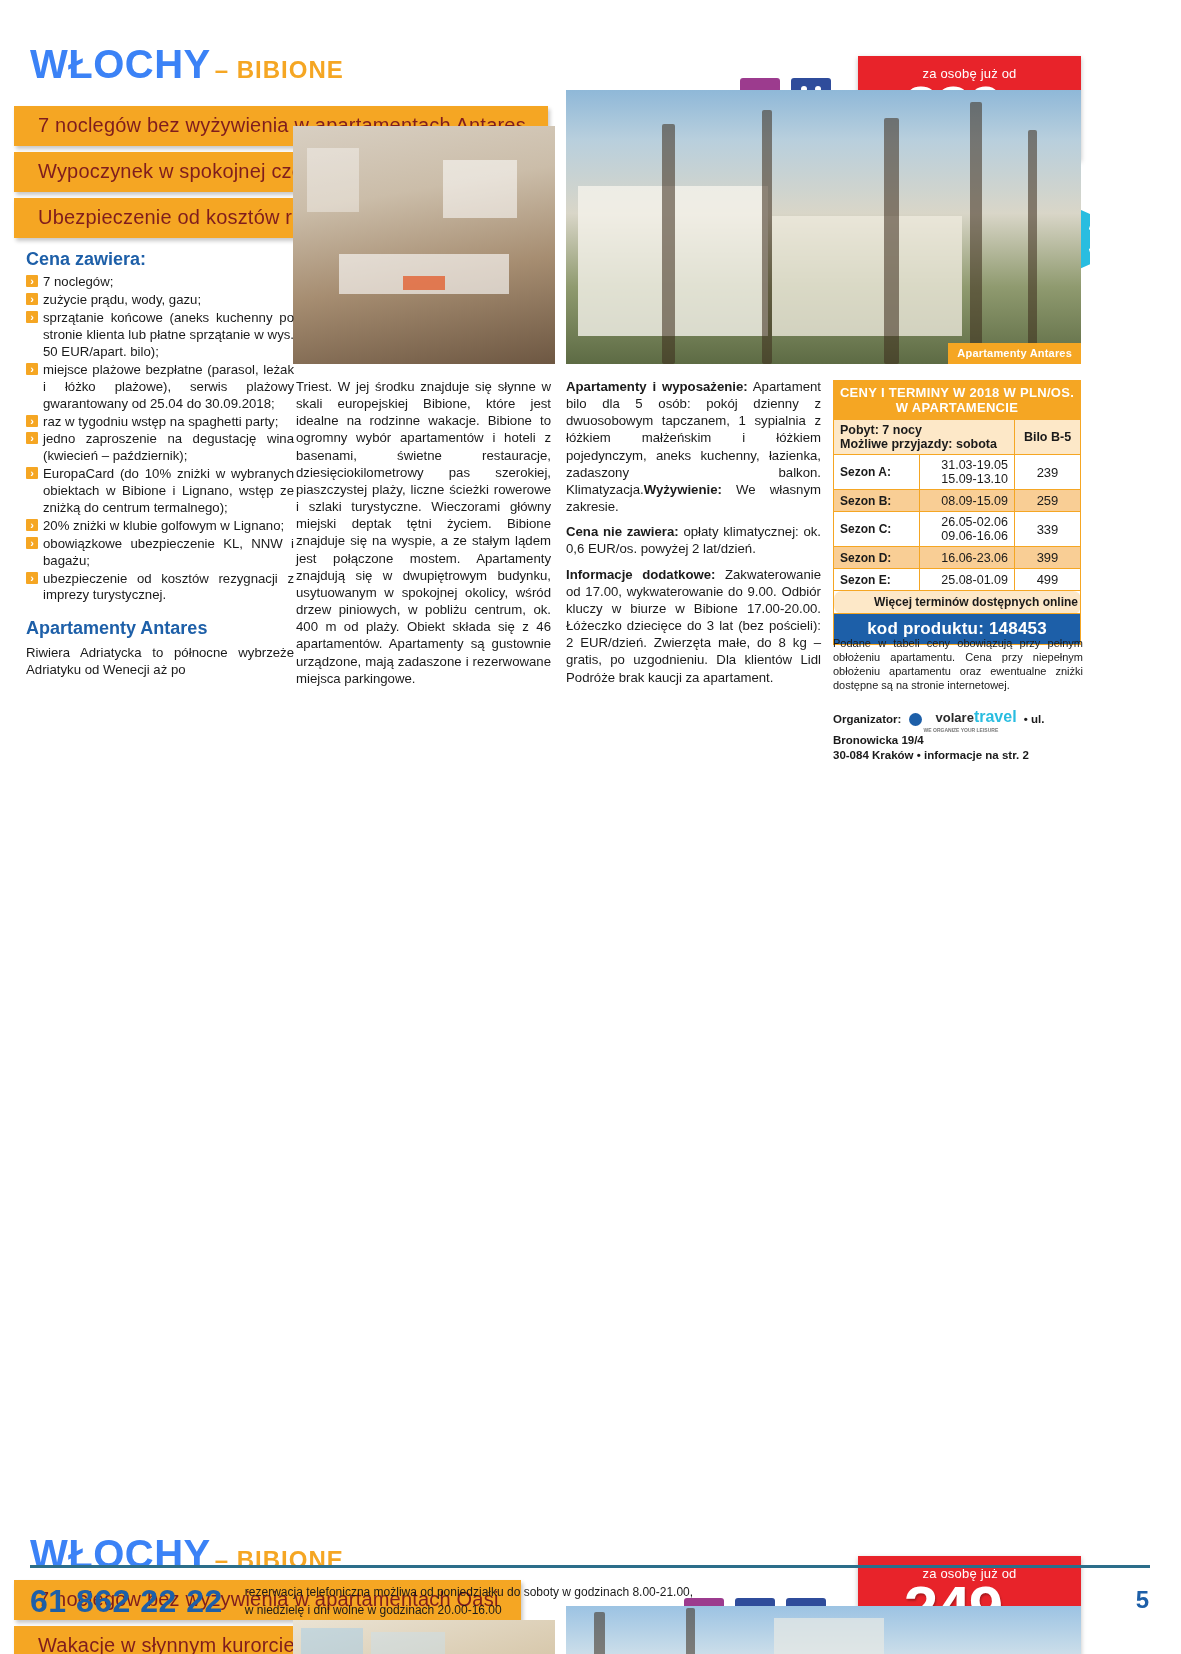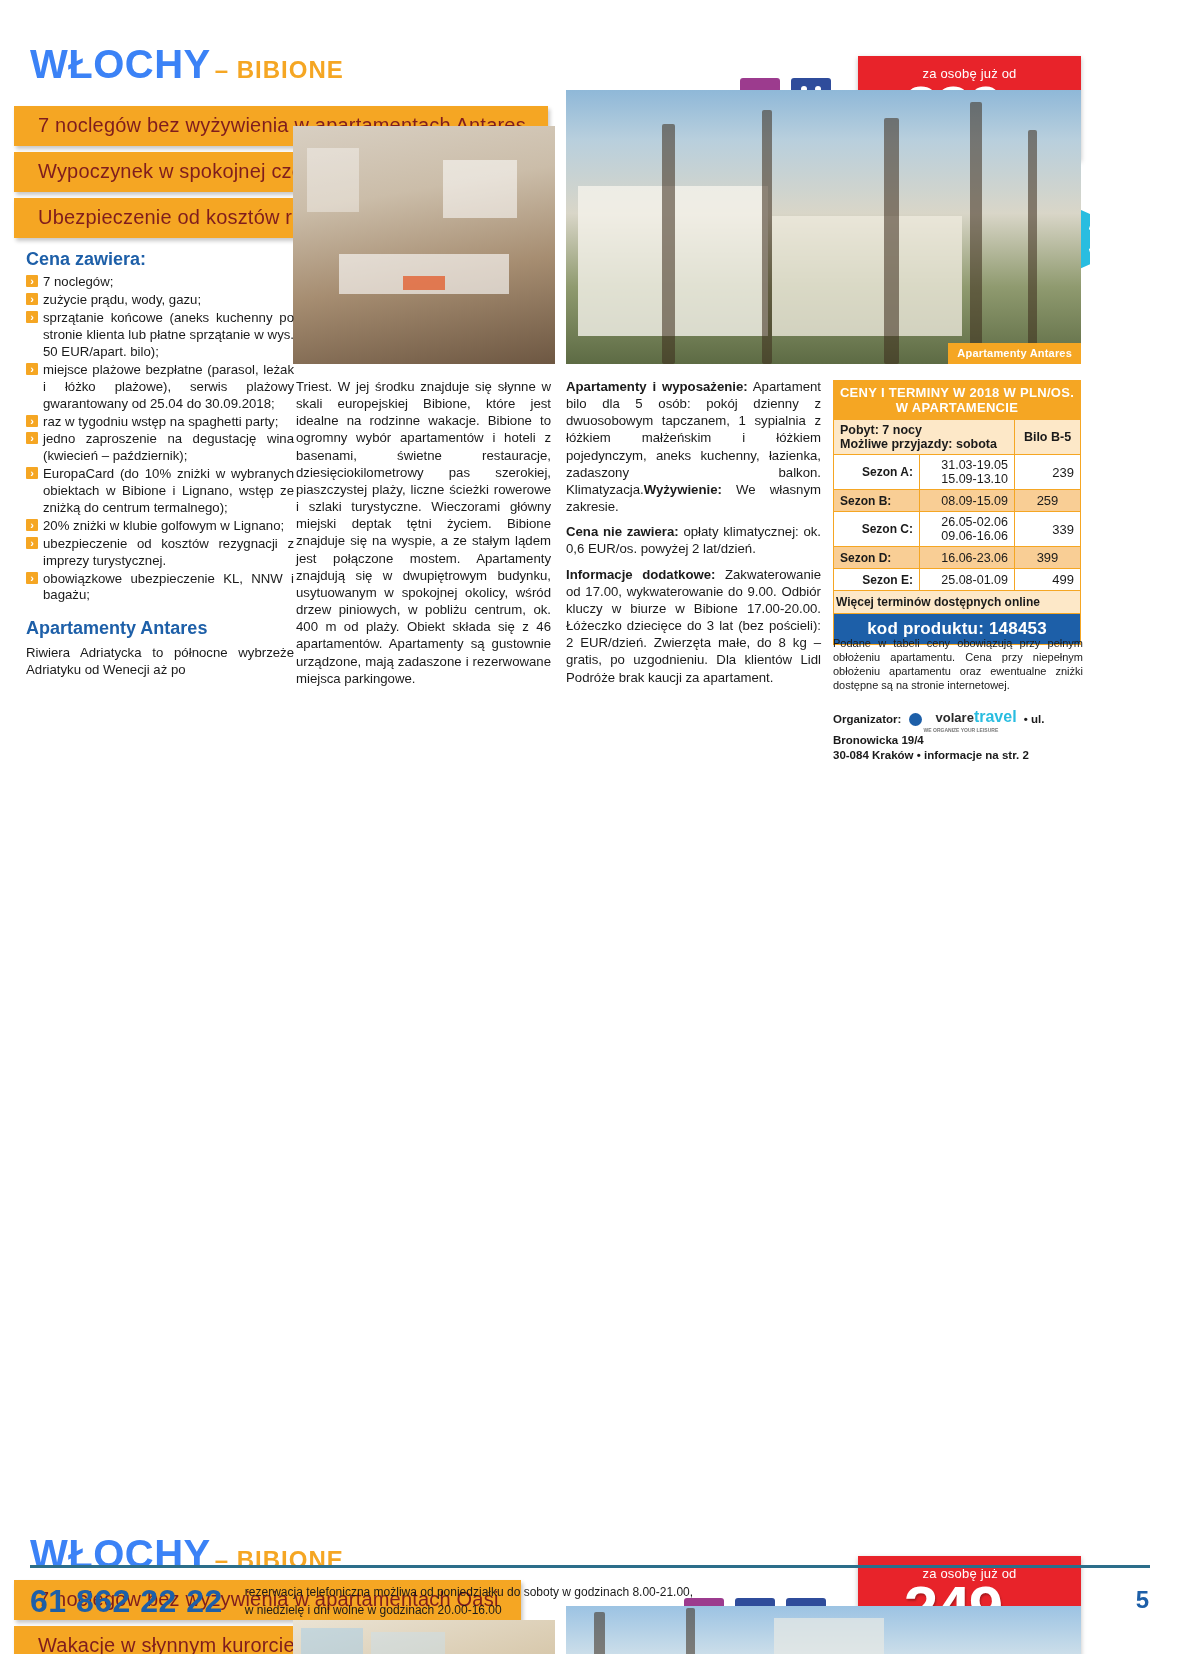--- a/index.html
+++ b/index.html
@@ -142,27 +142,28 @@
   #t1 { left:833px; top:380px; }
   .ptable table { width:100%; border-collapse:collapse; }
   .ptable .thead td {
     background:#F5A623; color:#fff; font-weight:bold; font-size:13px;
     text-align:center; padding:4px 4px; letter-spacing:0.3px;
   }
   .ptable td { border:1px solid #F5A623; padding:3px 6px; vertical-align:middle; }
   .ptable .subhead td { background:#FDE8C8; font-weight:bold; font-size:12.5px; }
   .ptable .subhead td.apt { text-align:center; background:#FDE8C8; }
   .ptable tr.alt td { background:#F9CE95; }
-  .ptable tr.white td { background:#ffffff;text-align:right; }
+  .ptable tr.white td { background:#ffffff; }
   .ptable td.lbl { font-weight:bold; width:86px; white-space:nowrap; }
   .ptable td.dates { text-align:right; white-space:pre-line; font-size:12.5px; }
   .ptable td.price { text-align:center; width:66px; font-size:13px; }
   .ptable .more td {
-    background:#FDE8C8; text-align:left; font-weight:bold; font-size:12px;
+    background:#FDE8C8; text-align:right; font-weight:bold; font-size:12px;
     padding:4px 2px;
+    border-radius:8px;
   }
   .ptable .code {
     background:#1D5FA8; color:#fff; text-align:center; font-weight:bold;
     font-size:17px; padding:5px 2px; letter-spacing:0.2px;
   }
   .tnote { position:absolute; width:250px; font-size:11px; line-height:1.26;
            text-align:justify; }
   #n1 { left:833px; top:637px; }
   .org { position:absolute; width:252px; font-size:11.5px; font-weight:bold;
          line-height:1.35; }
@@ -259,22 +260,22 @@
       <div class="sec-title">Cena zawiera:</div>
       <ul class="bullets">
         <li>7 noclegów;</li>
         <li>zużycie prądu, wody, gazu;</li>
         <li>sprzątanie końcowe (aneks kuchenny po stronie klienta lub płatne sprzątanie w wys. 50 EUR/apart. bilo);</li>
         <li>miejsce plażowe bezpłatne (parasol, leżak i łóżko plażowe), serwis plażowy gwarantowany od 25.04 do 30.09.2018;</li>
         <li>raz w tygodniu wstęp na spaghetti party;</li>
         <li>jedno zaproszenie na degustację wina (kwiecień – październik);</li>
         <li>EuropaCard (do 10% zniżki w wybranych obiektach w Bibione i Lignano, wstęp ze zniżką do centrum termalnego);</li>
         <li>20% zniżki w klubie golfowym w Lignano;</li>
+        <li>obowiązkowe ubezpieczenie KL, NNW i bagażu;</li>
         <li>ubezpieczenie od kosztów rezygnacji z imprezy turystycznej.</li>
-        <li>obowiązkowe ubezpieczenie KL, NNW i bagażu;</li>
       </ul>
       <div class="sec-title mt">Apartamenty Antares</div>
       <p class="para tight">Riwiera Adriatycka to północne wybrzeże Adriatyku od Wenecji aż po</p>
     </div>
 
     <div class="col colM" id="c1M">
       <p class="para tight">Triest. W jej środku znajduje się słynne w skali europejskiej Bibione, które jest idealne na rodzinne wakacje. Bibione to ogromny wybór apartamentów i hoteli z basenami, świetne restauracje, dziesięciokilometrowy pas szerokiej, piaszczystej plaży, liczne ścieżki rowerowe i szlaki turystyczne. Wieczorami główny miejski deptak tętni życiem. Bibione znajduje się na wyspie, a ze stałym lądem jest połączone mostem. Apartamenty znajdują się w dwupiętrowym budynku, usytuowanym w spokojnej okolicy, wśród drzew piniowych, w pobliżu centrum, ok. 400 m od plaży. Obiekt składa się z 46 apartamentów. Apartamenty są gustownie urządzone, mają zadaszone i rezerwowane miejsca parkingowe.</p>
     </div>
 
     <div class="col colR" id="c1R">

